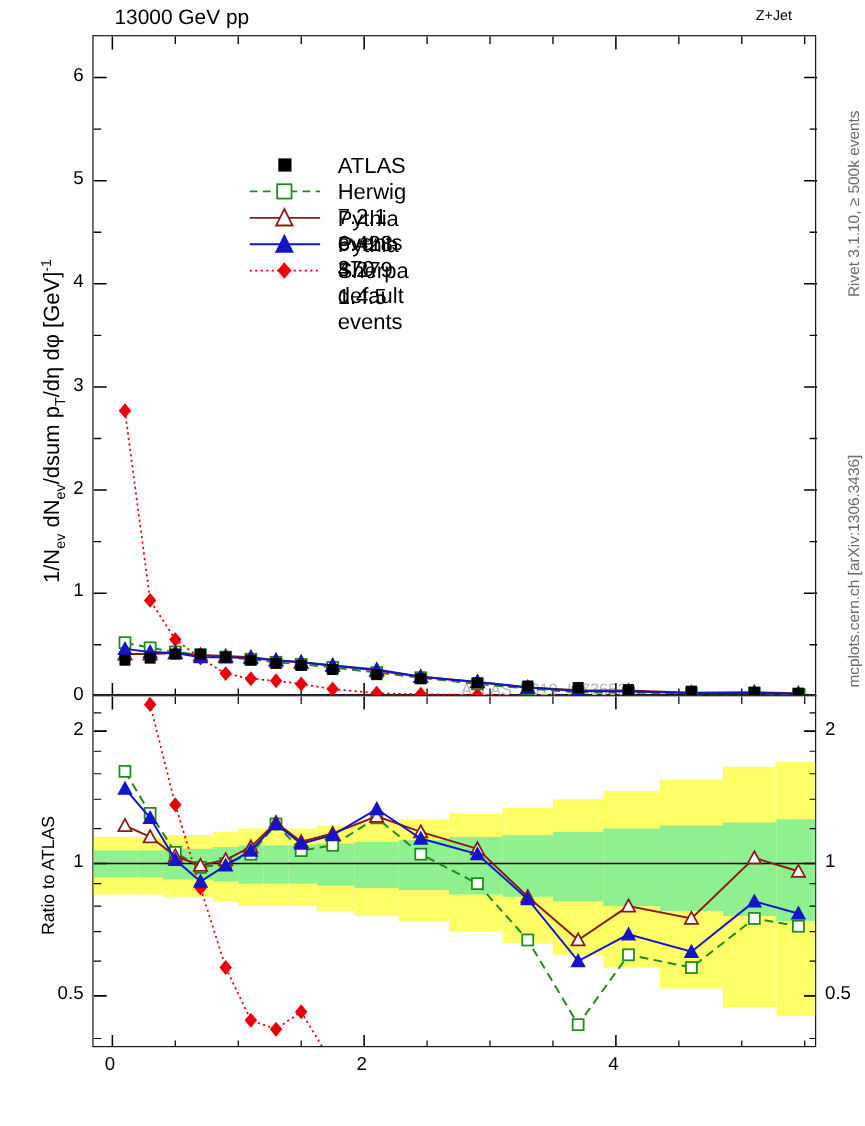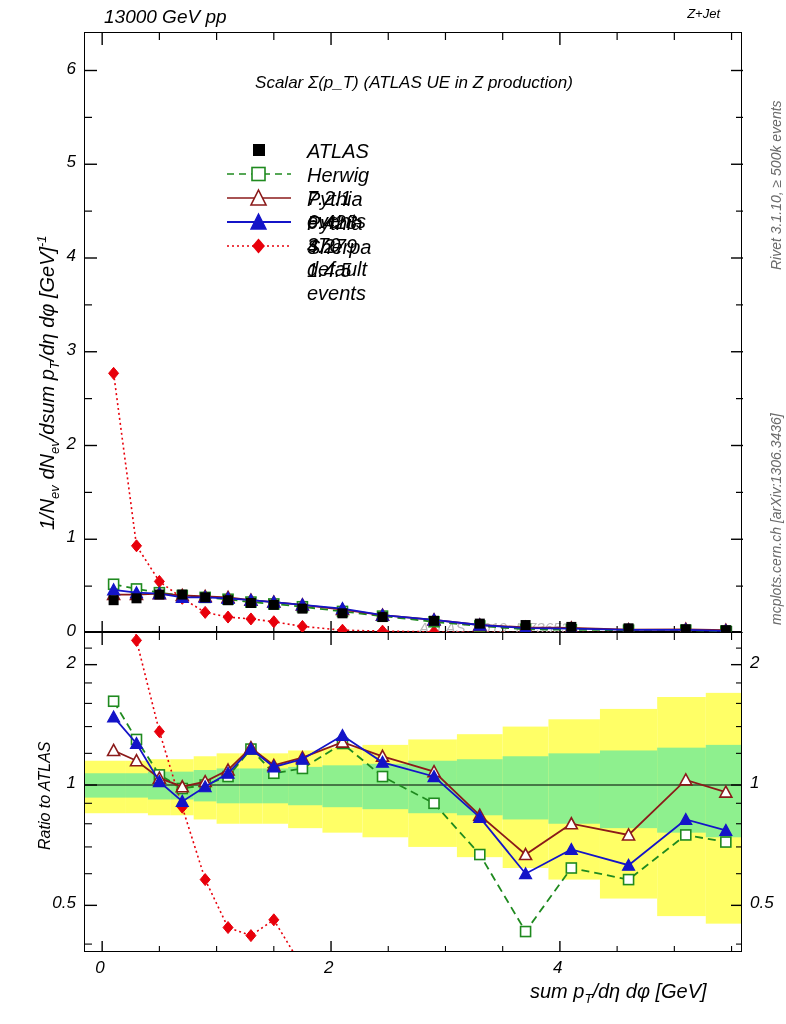--- a/index.html
+++ b/index.html
@@ -1,17 +1,17 @@
 <!DOCTYPE html>
 <html><head>
 <meta charset="utf-8">
 <style>
   html,body{margin:0;padding:0;background:#ffffff;}
   body{width:786px;height:1024px;font-family:"Liberation Sans",sans-serif;color:#000;}
-  #root{position:relative;width:786px;height:1024px;overflow:hidden;font-style:italic;}
+  #root{position:relative;width:786px;height:1024px;overflow:hidden;}
 
   .txt{position:absolute;white-space:nowrap;}
   .vtxt{position:absolute;white-space:nowrap;transform-origin:0 0;}
 
   
   #hdr-left{left:104px;top:6px;font-size:19px;}
   #hdr-right{right:66px;top:6px;font-size:13px;}
 
   
   #mainPanel{position:absolute;left:84px;top:32px;width:658px;height:600px;
@@ -44,21 +44,20 @@
 </style>
 </head>
 <body>
 
 <div id="root">
 
   <div class="txt" id="hdr-left">13000 GeV pp</div>
   <div class="txt" id="hdr-right">Z+Jet</div>
 
   <div id="mainPanel">
-    <div class="txt plotTitle">Scalar Σ(p_T) (ATLAS UE in Z production)</div>
     <div class="txt" id="watermark">ATLAS_2019_I1736531</div>
 
     <div id="legend">
       <div class="legrow">
         <svg class="legmark" viewBox="0 0 74 22">
           <rect x="28" y="5" width="12" height="12" fill="#000"></rect>
         </svg>
         <span class="lab">ATLAS</span>
       </div>
       <div class="legrow">
@@ -415,20 +414,17 @@
   <div class="txt tl" id="xt0" style="left: 95.1652px; top: 958px;">0</div>
   <div class="txt tl" id="xt1" style="left: 324.035px; top: 958px;">2</div>
   <div class="txt tl" id="xt2" style="left: 552.904px; top: 958px;">4</div>
 
   <div id="ylabMain" class="vtxt" style="left:34px;top:530px;transform:rotate(-90deg);">
     1/N<tspan></tspan><span style="font-size:13px;vertical-align:sub;">ev</span> dN<span style="font-size:13px;vertical-align:sub;">ev</span>/dsum p<span style="font-size:13px;vertical-align:sub;">T</span>/dη dφ  [GeV]<span style="font-size:13px;vertical-align:super;">-1</span>
   </div>
 
   <div id="ylabRatio" class="vtxt" style="left:36px;top:850px;transform:rotate(-90deg);">Ratio to ATLAS</div>
 
-  <div id="xlab" class="txt" style="left:530px;top:980px;">
-    sum p<span style="font-size:13px;vertical-align:sub;">T</span>/dη dφ [GeV]
-  </div>
 
   <div id="rivetTxt" class="vtxt" style="left:768px;top:270px;transform:rotate(-90deg);">Rivet 3.1.10,  ≥ 500k events</div>
   <div id="mcplotsTxt" class="vtxt" style="left:768px;top:625px;transform:rotate(-90deg);">mcplots.cern.ch [arXiv:1306.3436]</div>
 
 </div>
 
 </body></html>

